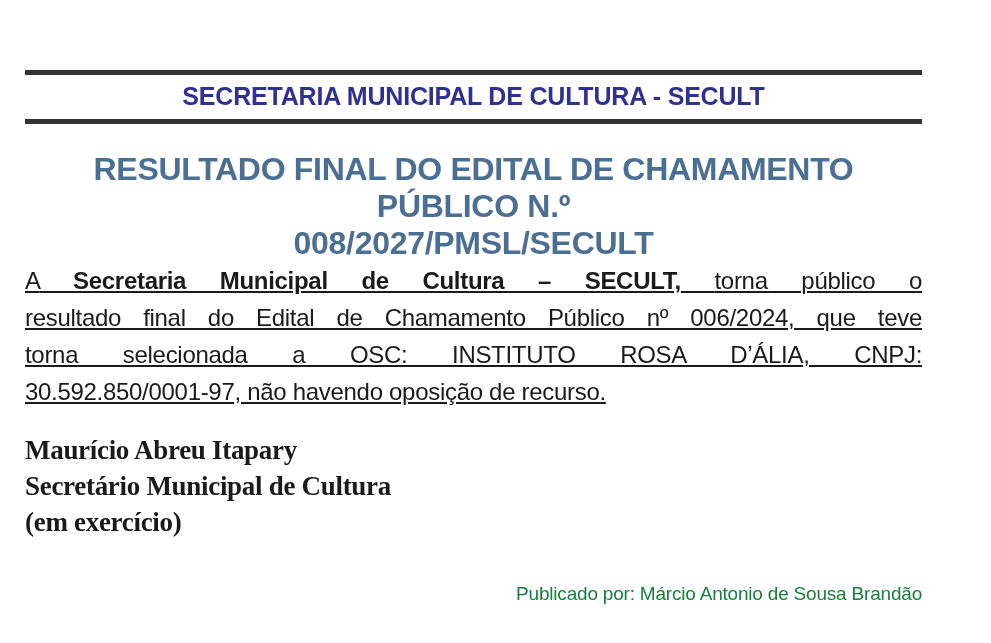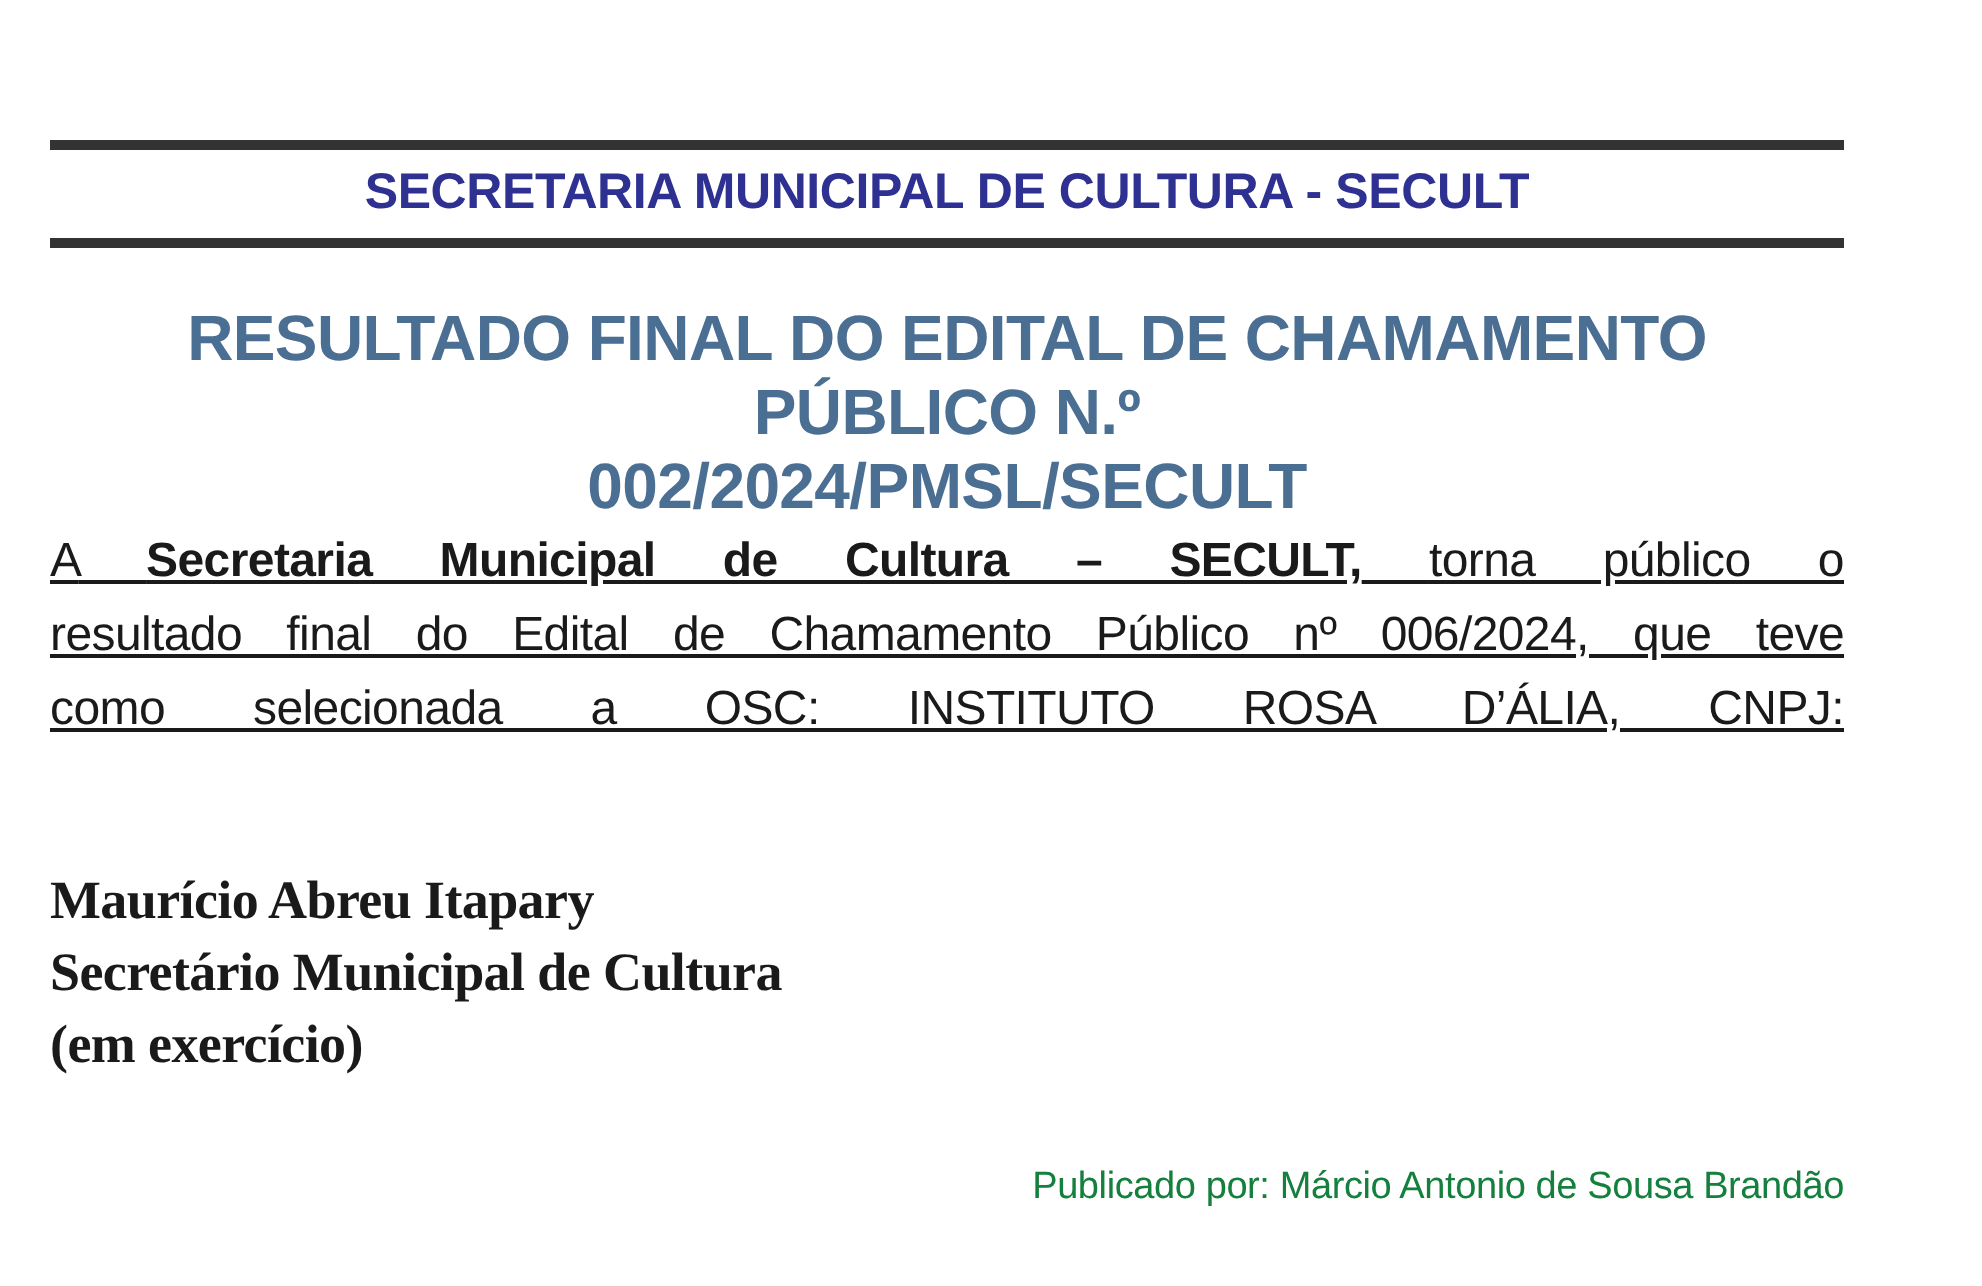--- a/index.html
+++ b/index.html
@@ -94,27 +94,28 @@
 <div class="page">
 
   <div class="rule rule-dark rule-top"></div>
 
   <div class="content masthead-title">SECRETARIA MUNICIPAL DE CULTURA - SECULT</div>
 
   <div class="rule rule-dark rule-second"></div>
 
   <div class="content doc-heading">
     <div class="heading-line">RESULTADO FINAL DO EDITAL DE CHAMAMENTO PÚBLICO N.º</div>
-    <div class="heading-line">002/2024/PMSL/SECULT</div>
+    <div class="heading-line">008/2027/PMSL/SECULT</div>
   </div>
 
   <div class="content paragraph">
     <div class="para-line justify"><span>A</span> <span class="bold">Secretaria Municipal de Cultura – SECULT,</span> <span>torna público o</span></div>
     <div class="para-line justify">resultado final do Edital de Chamamento Público nº 006/2024, que teve</div>
-    <div class="para-line justify">como selecionada a OSC: INSTITUTO ROSA D’ÁLIA, CNPJ:</div>
+    <div class="para-line justify">torna selecionada a OSC: INSTITUTO ROSA D’ÁLIA, CNPJ:</div>
+    <div class="para-line">30.592.850/0001-97, não havendo oposição de recurso.</div>
   </div>
 
   <div class="content signature">
     <div>Maurício Abreu Itapary</div>
     <div>Secretário Municipal de Cultura</div>
     <div>(em exercício)</div>
   </div>
 
   <div class="content footer">
     <div>Publicado por: Márcio Antonio de Sousa Brandão</div>

